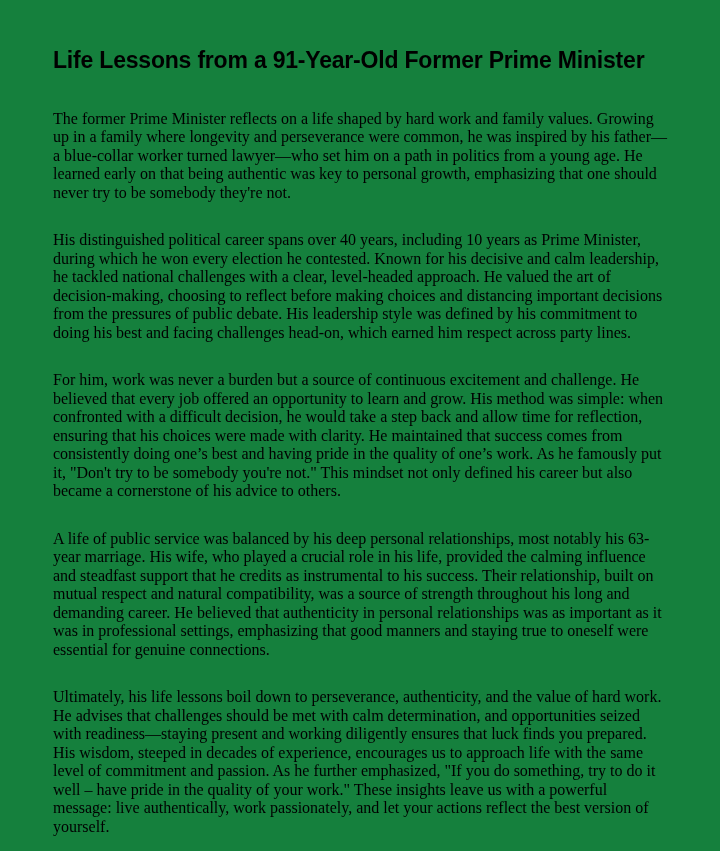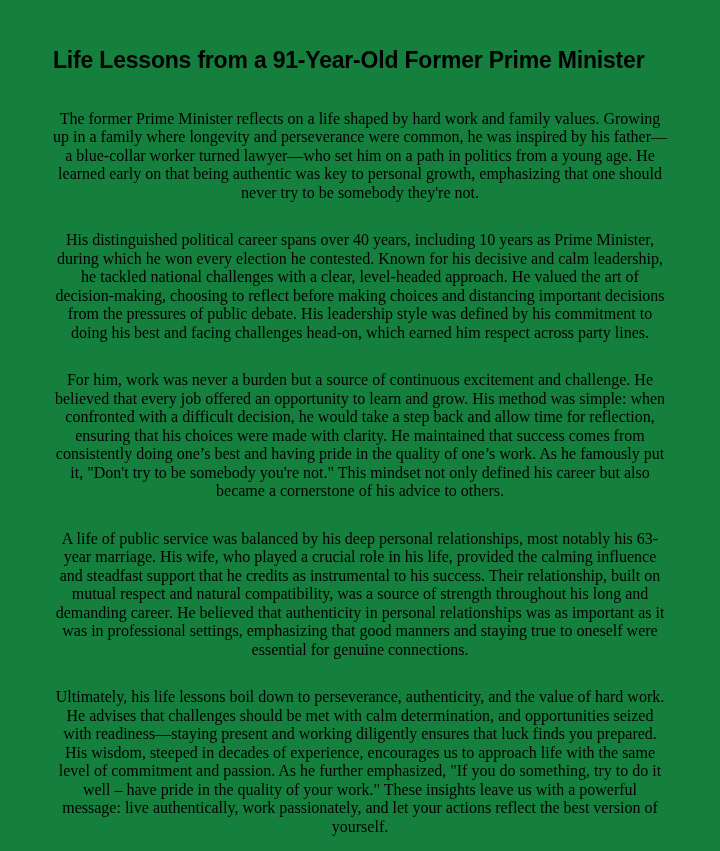--- a/index.html
+++ b/index.html
@@ -27,21 +27,21 @@
     line-height: 1.2;
     letter-spacing: -0.2px;
     margin: 0 0 35px 0;
     color: #000000;
   }
   .para {
     font-family: "Liberation Serif", serif;
     font-size: 16px;
     line-height: 18.5px;
     margin: 0 0 29px 0;
-    text-align: center;
+    text-align: left;
     color: #000000;
   }
   .para:last-child {
     margin-bottom: 0;
   }
   .b {
     font-weight: normal;
   }
 </style>
 </head>

